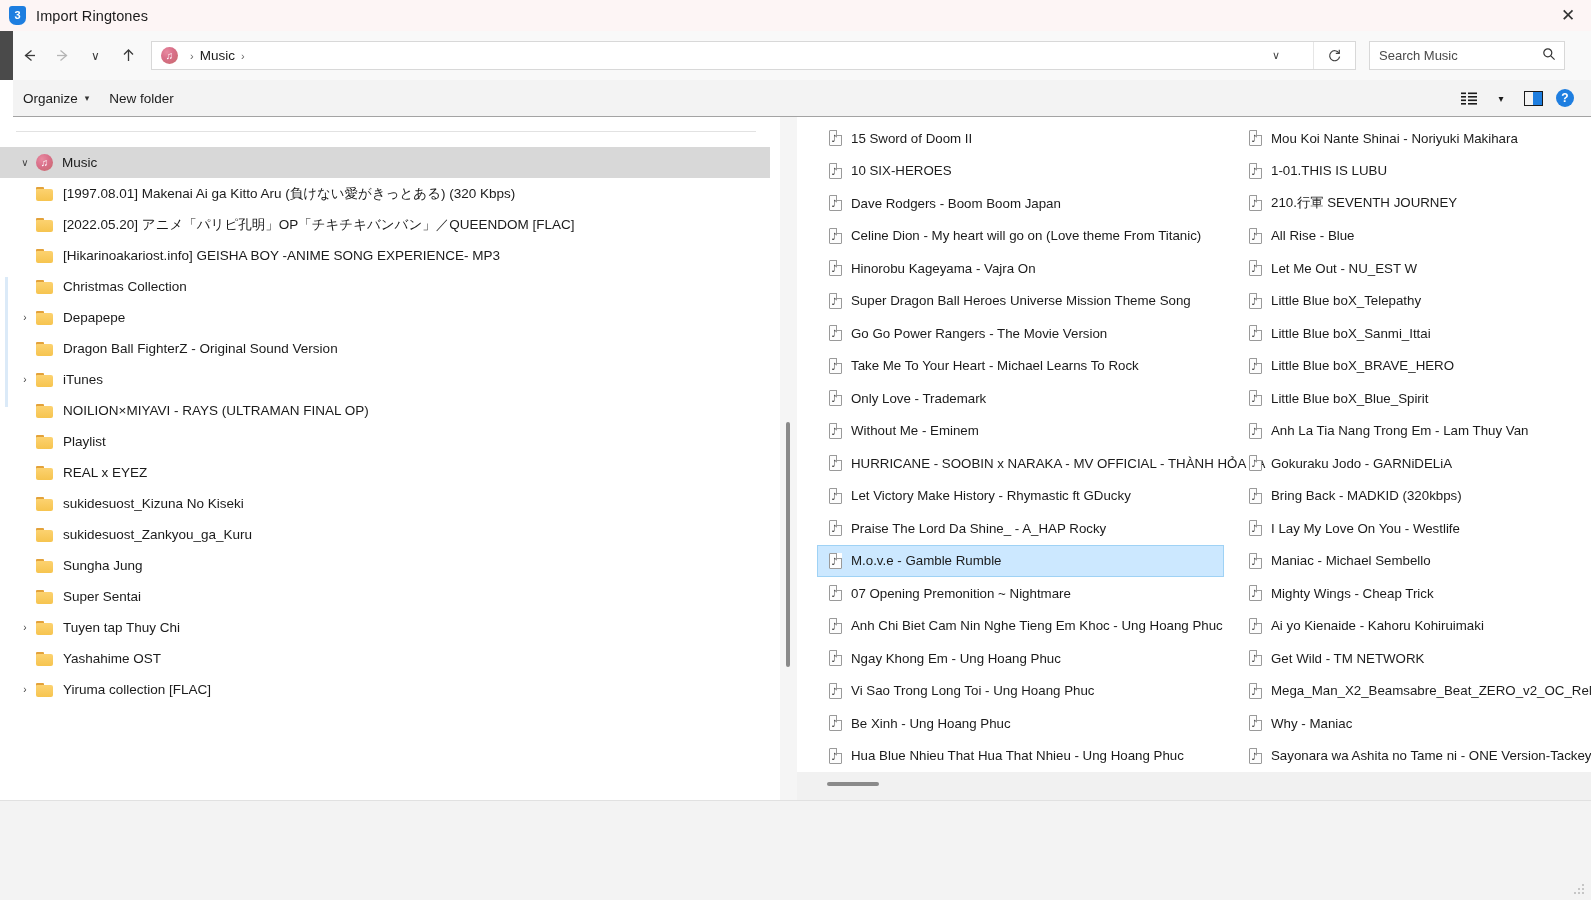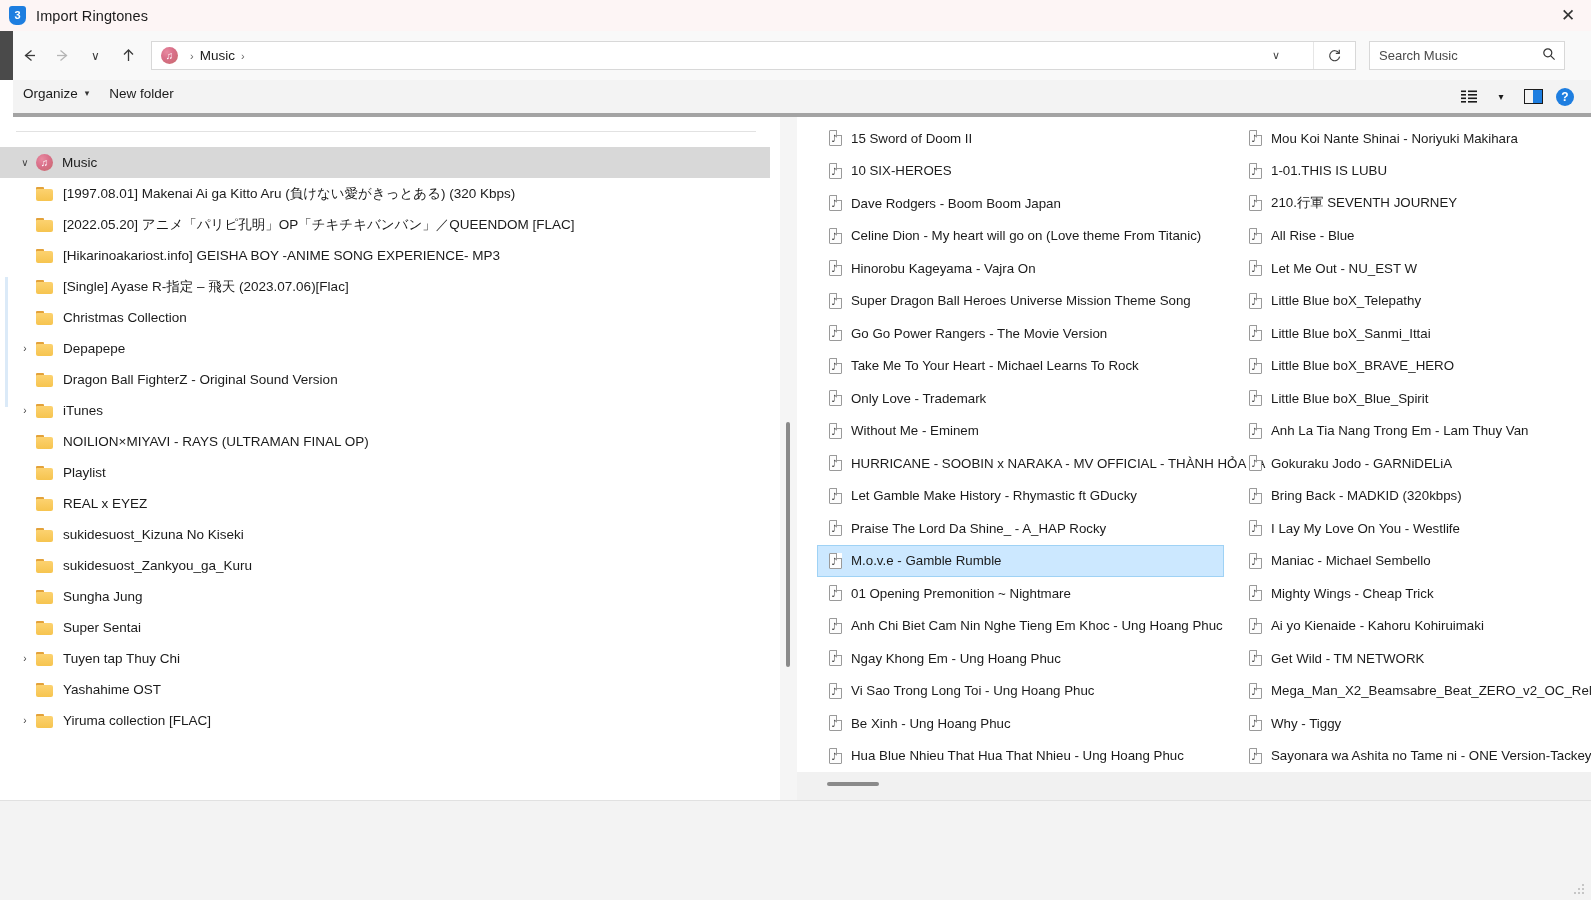--- a/index.html
+++ b/index.html
@@ -104,22 +104,22 @@
   .searchbox input::placeholder { color: #4a4a4a; opacity: 1; }
   .search-icon {
     position: absolute; right: 8px; top: 5px;
     color: #333; font-size: 14px; line-height: 1;
   }
 
   
   .cmdbar {
     position: absolute; left: 13px; top: 80px; width: 1578px; height: 37px;
     background: #f3f3f3;
-    display: flex; 
-    border-bottom: 4px solid #a3a3a3;
+    display: flex; align-items: center;
+    border-bottom: 1px solid #a3a3a3;
   }
   .cmd-item {
     font-size: 13.5px; color: #1b1b1b;
     padding: 0 10px; height: 26px; display: flex; align-items: center;
   }
   .cmd-item .caret { font-size: 9px; margin-left: 7px; color: #333; }
   .cmd-right {
     margin-left: auto; display: flex; align-items: center; gap: 0px; padding-right: 10px;
   }
   .cmd-icon {
@@ -386,28 +386,20 @@
                 <span class="body"></span>
               </span>
               <span class="tree-label">[Hikarinoakariost.info] GEISHA BOY -ANIME SONG EXPERIENCE- MP3</span>
             </div>
             <div class="tree-row">
               <span class="tree-chev"></span>
               <span class="folder-ico">
                 <span class="tab"></span>
                 <span class="body"></span>
               </span>
-              <span class="tree-label">[Single] Ayase R-指定 – 飛天 (2023.07.06)[Flac]</span>
-            </div>
-            <div class="tree-row">
-              <span class="tree-chev"></span>
-              <span class="folder-ico">
-                <span class="tab"></span>
-                <span class="body"></span>
-              </span>
               <span class="tree-label">Christmas Collection</span>
             </div>
             <div class="tree-row">
               <span class="tree-chev">›</span>
               <span class="folder-ico">
                 <span class="tab"></span>
                 <span class="body"></span>
               </span>
               <span class="tree-label">Depapepe</span>
             </div>
@@ -580,39 +572,39 @@
             <div class="file-row">
               <span class="file-ico">
                 <span class="note">♪</span>
               </span>
               <span>HURRICANE - SOOBIN x NARAKA - MV OFFICIAL - THÀNH HỎA LA</span>
             </div>
             <div class="file-row">
               <span class="file-ico">
                 <span class="note">♪</span>
               </span>
-              <span>Let Gamble Make History - Rhymastic ft GDucky</span>
+              <span>Let Victory Make History - Rhymastic ft GDucky</span>
             </div>
             <div class="file-row">
               <span class="file-ico">
                 <span class="note">♪</span>
               </span>
               <span>Praise The Lord Da Shine_ - A_HAP Rocky</span>
             </div>
             <div class="file-row selected">
               <span class="file-ico">
                 <span class="note">♪</span>
               </span>
               <span>M.o.v.e - Gamble Rumble</span>
             </div>
             <div class="file-row">
               <span class="file-ico">
                 <span class="note">♪</span>
               </span>
-              <span>01 Opening Premonition ~ Nightmare</span>
+              <span>07 Opening Premonition ~ Nightmare</span>
             </div>
             <div class="file-row">
               <span class="file-ico">
                 <span class="note">♪</span>
               </span>
               <span>Anh Chi Biet Cam Nin Nghe Tieng Em Khoc - Ung Hoang Phuc</span>
             </div>
             <div class="file-row">
               <span class="file-ico">
                 <span class="note">♪</span>
@@ -744,21 +736,21 @@
             <div class="file-row">
               <span class="file-ico">
                 <span class="note">♪</span>
               </span>
               <span>Mega_Man_X2_Beamsabre_Beat_ZERO_v2_OC_ReMix</span>
             </div>
             <div class="file-row">
               <span class="file-ico">
                 <span class="note">♪</span>
               </span>
-              <span>Why - Tiggy</span>
+              <span>Why - Maniac</span>
             </div>
             <div class="file-row">
               <span class="file-ico">
                 <span class="note">♪</span>
               </span>
               <span>Sayonara wa Ashita no Tame ni - ONE Version-Tackey_Tsubas</span>
             </div>
           </div>
       </div>
       <div class="hscroll-white"></div>

